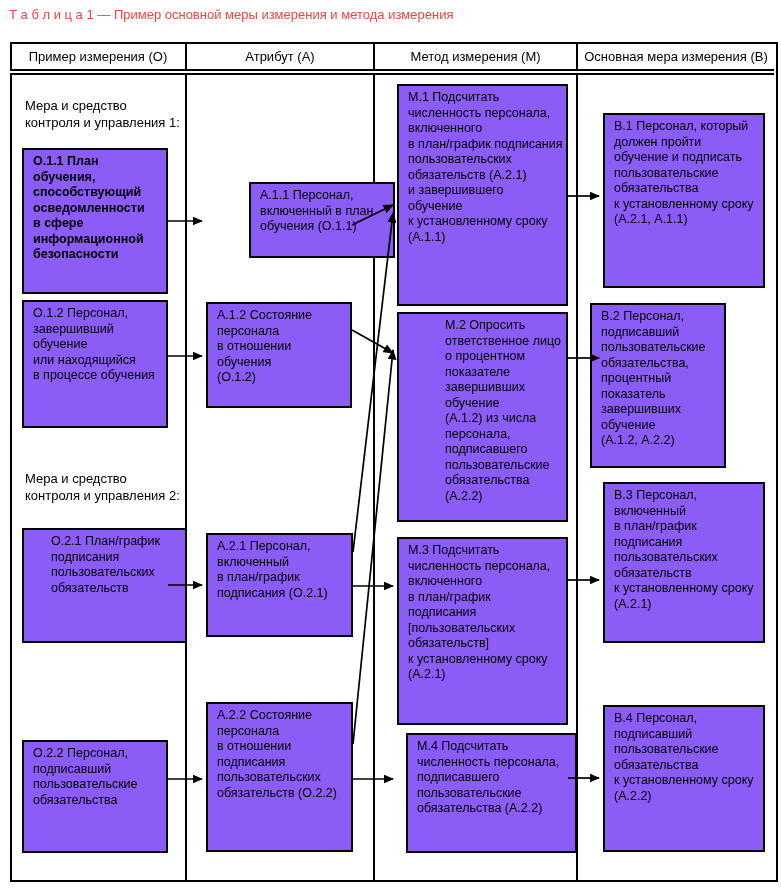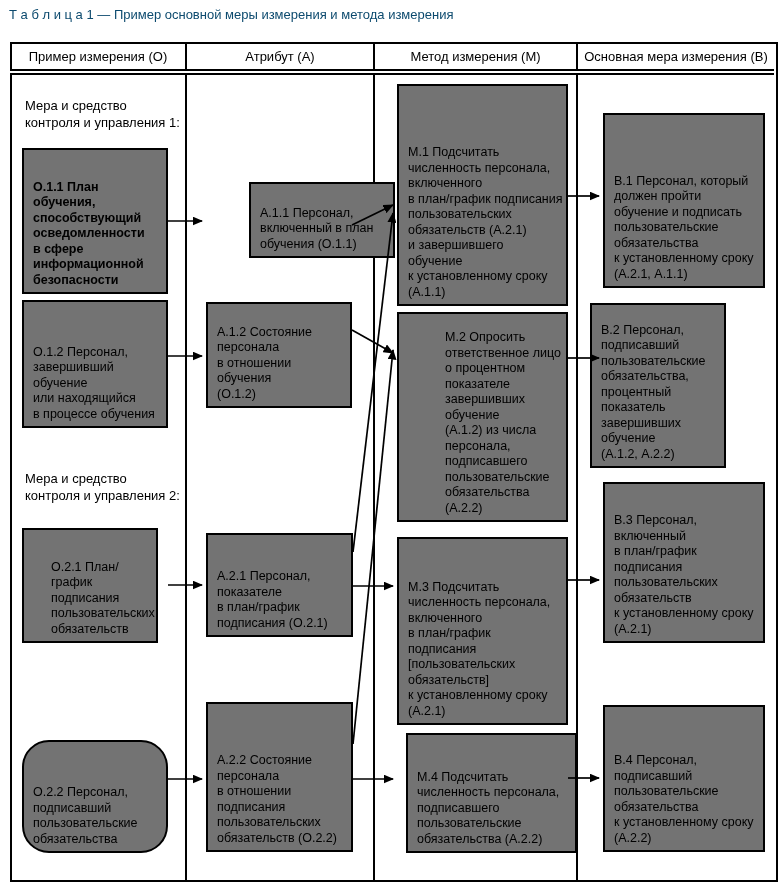--- a/index.html
+++ b/index.html
@@ -1,36 +1,36 @@
 <!DOCTYPE html>
 <html><head>
 <meta charset="utf-8">
 <style>
   html,body{margin:0;padding:0;background:#fff;}
   .page{position:relative;width:781px;height:892px;background:#fff;overflow:hidden;
         font-family:"Liberation Sans","DejaVu Sans",sans-serif;color:#000;}
-  .caption{position:absolute;left:9px;top:7px;font-size:13px;color:#0c4a6e;white-space:nowrap;}
+  .caption{position:absolute;left:9px;top:7px;font-size:13px;color:#ef4444;white-space:nowrap;}
   .table-frame{position:absolute;left:10px;top:42px;width:764px;height:836px;border:2px solid #000;background:#fff;}
   .col-divider{position:absolute;top:42px;height:840px;width:2px;background:#000;}
   #div1{left:185px;} #div2{left:373px;} #div3{left:576px;}
   .header-cell{position:absolute;top:43px;height:26px;display:flex;align-items:center;justify-content:center;
                font-size:13px;text-align:center;}
   #h0{left:12px;width:172px;} #h1{left:188px;width:184px;} #h2{left:376px;width:199px;} #h3{left:578px;width:196px;}
   .double-rule{position:absolute;left:10px;top:69px;width:764px;height:2px;background:#fff;
                border-top:2px solid #000;border-bottom:2px solid #000;}
   .group-label{position:absolute;font-size:13px;line-height:17px;white-space:pre-line;}
   #g1{left:25px;top:97px;width:160px;} #g2{left:25px;top:470px;width:160px;}
-  .node{position:absolute;border:2px solid #000;background:#737373;box-sizing:border-box;
-        display:flex;align-items:flex-end;padding:4px 2px 4px 9px;
+  .node{position:absolute;border:2px solid #000;background:#8b5cf6;box-sizing:border-box;
+        display:flex;align-items:flex-start;padding:4px 2px 4px 9px;
         font-size:12.5px;line-height:15.5px;}
   .node .txt{white-space:pre-line;}
   #o11{left:22px;top:148px;width:146px;height:146px;font-weight:bold;}
   #o12{left:22px;top:300px;width:146px;height:128px;}
-  #o21{left:22px;top:528px;width:136px;height:115px;padding-left:27px;}
-  #o22{left:22px;top:740px;width:146px;height:113px;border-radius:27px;}
+  #o21{left:22px;top:528px;width:165px;height:115px;padding-left:27px;}
+  #o22{left:22px;top:740px;width:146px;height:113px;}
   #a11{left:206px;top:182px;width:146px;height:76px;margin-left:43px;}
   #a12{left:206px;top:302px;width:146px;height:106px;}
   #a21{left:206px;top:533px;width:147px;height:104px;}
   #a22{left:206px;top:702px;width:147px;height:150px;}
   #m1{left:397px;top:84px;width:171px;height:222px;}
   #m2{left:397px;top:312px;width:171px;height:210px;padding-left:46px;}
   #m3{left:397px;top:537px;width:171px;height:188px;}
   #m4{left:406px;top:733px;width:171px;height:120px;}
   #b1{left:603px;top:113px;width:162px;height:175px;}
   #b2{left:590px;top:303px;width:136px;height:165px;}
@@ -97,21 +97,21 @@
     </div>
   <div class="node" id="a12">
       <div class="txt">А.1.2 Состояние
 персонала
 в отношении
 обучения
 (О.1.2)</div>
     </div>
   <div class="node" id="a21">
       <div class="txt">А.2.1 Персонал,
-показателе
+включенный
 в план/график
 подписания (О.2.1)</div>
     </div>
   <div class="node" id="a22">
       <div class="txt">А.2.2 Состояние
 персонала
 в отношении
 подписания
 пользовательских
 обязательств (О.2.2)</div>

